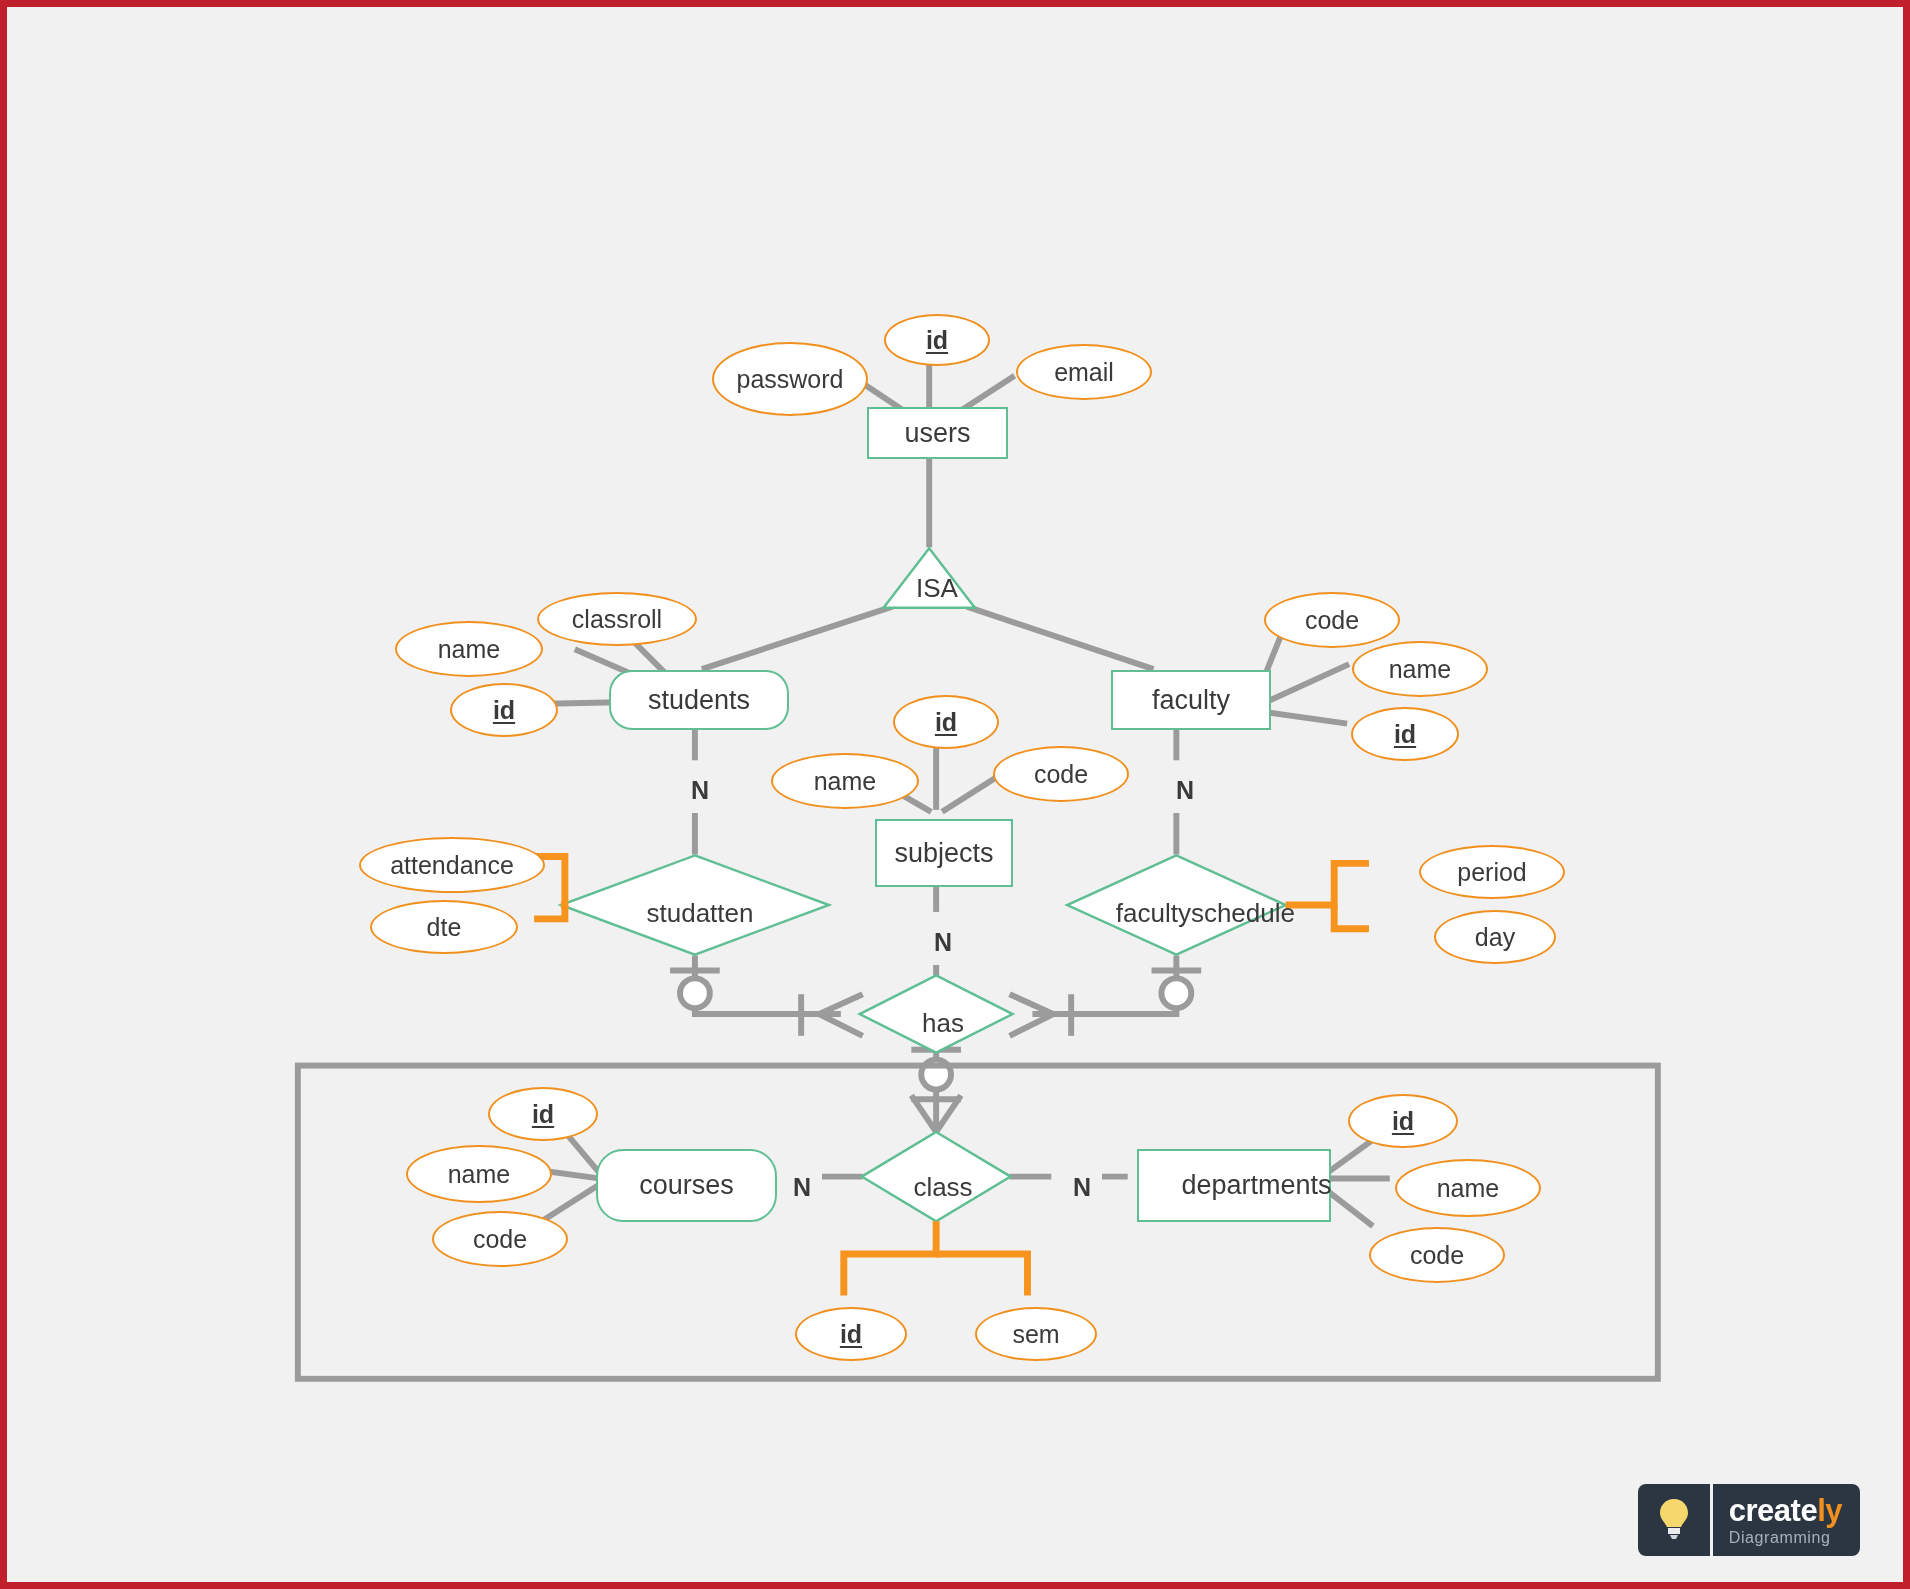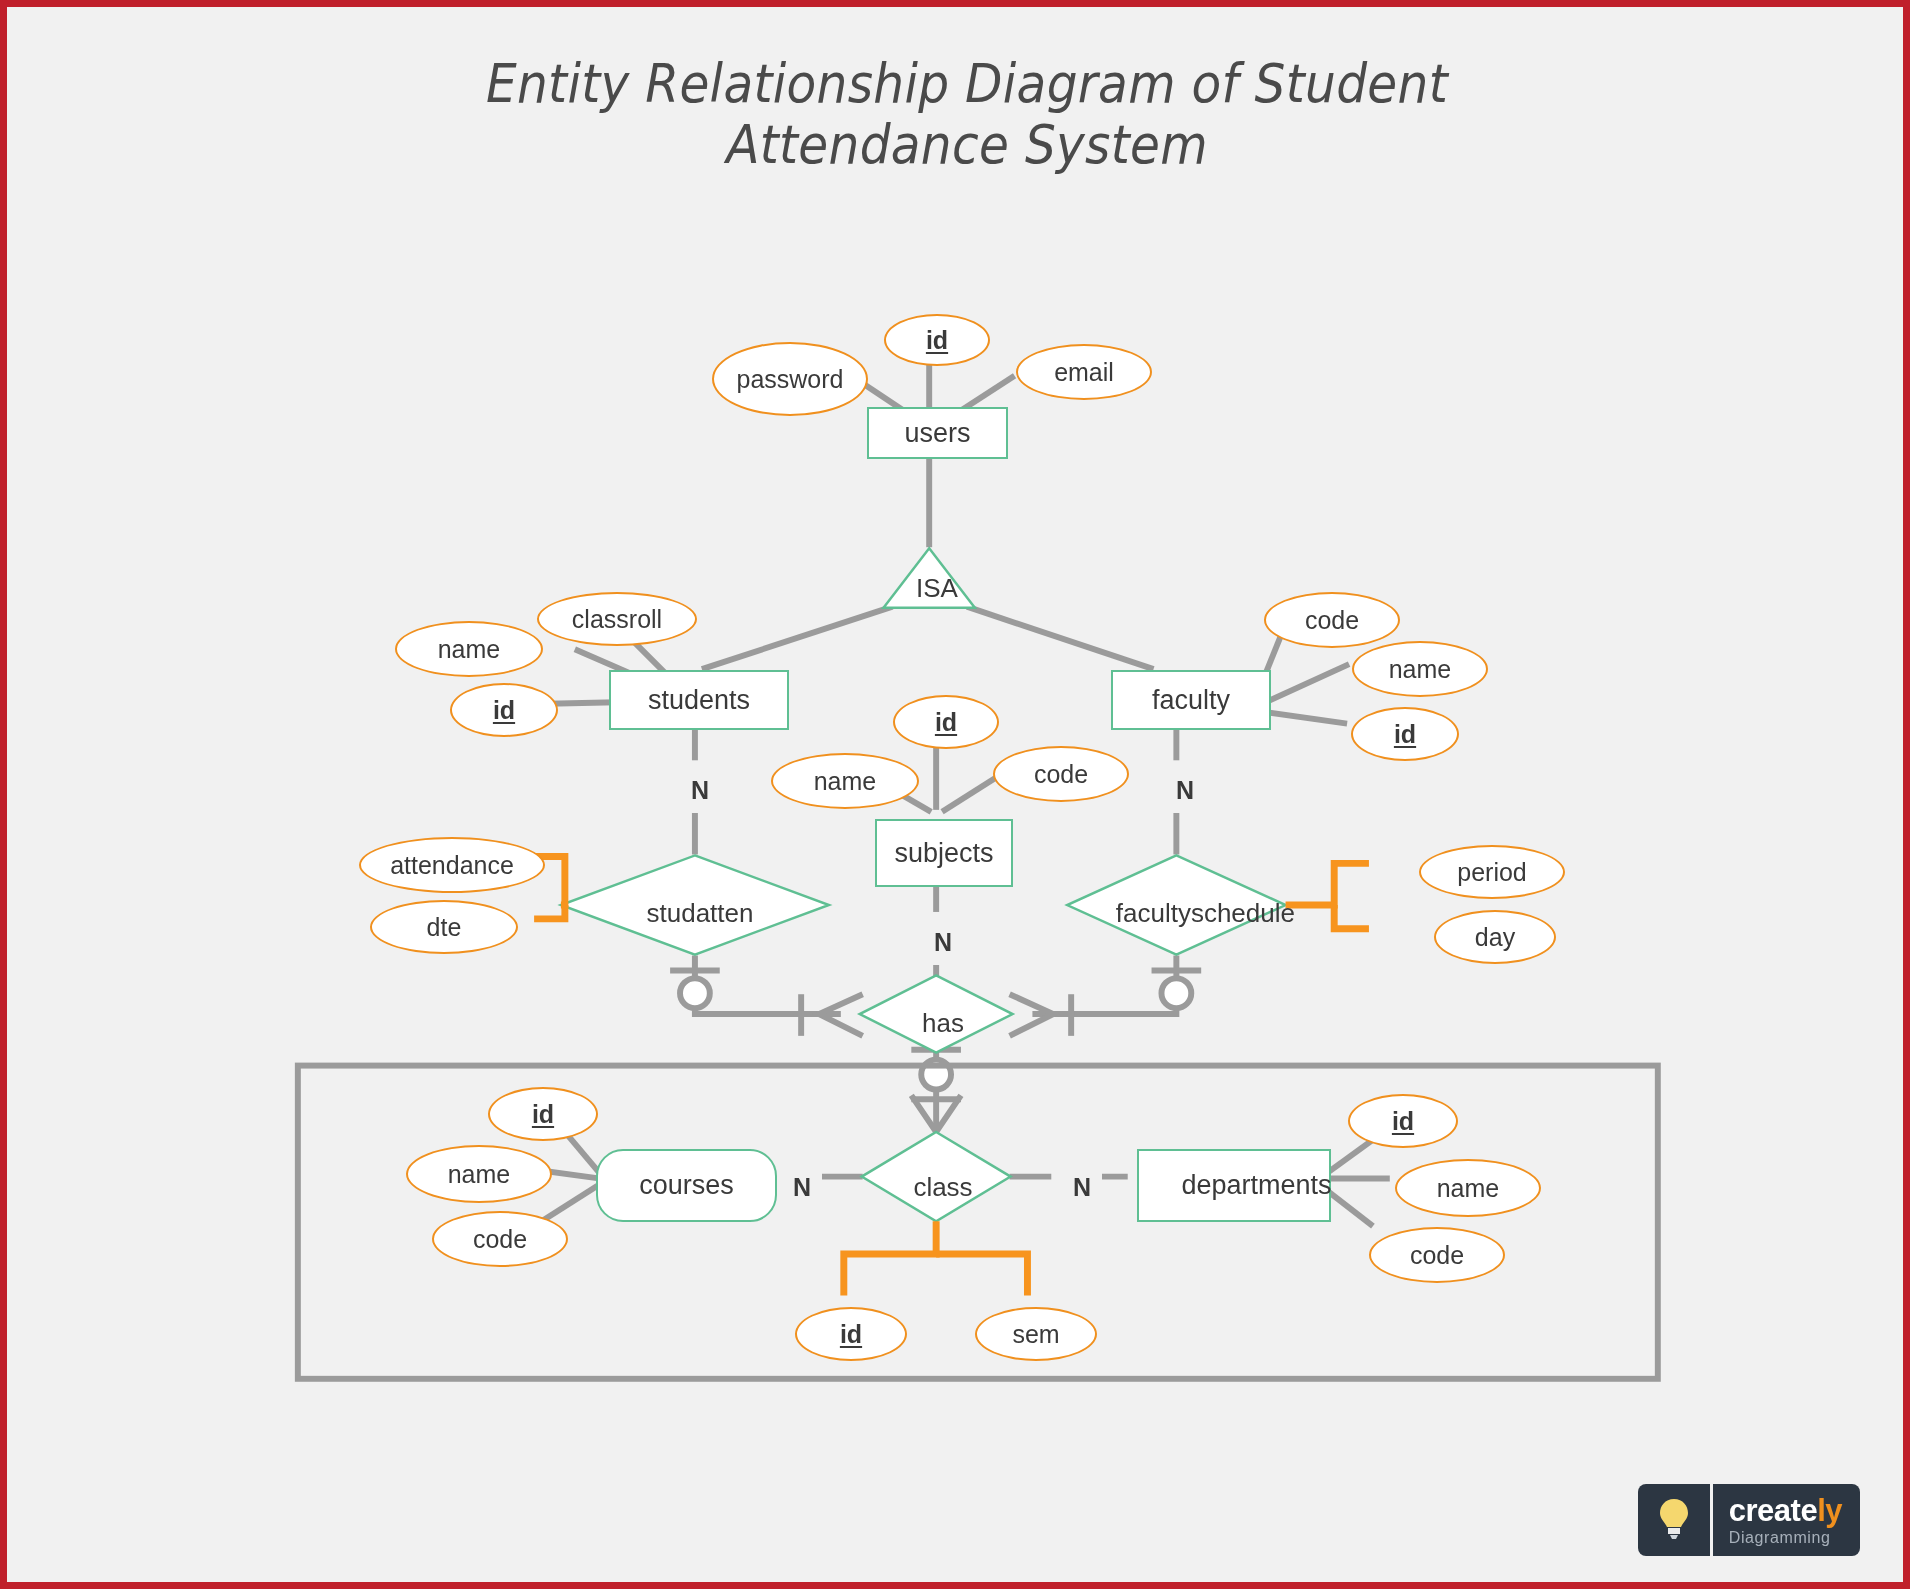--- a/index.html
+++ b/index.html
@@ -135,24 +135,20 @@
     letter-spacing: 0.6px;
     line-height: 1;
     margin-top: 4px;
   }
 </style>
 </head>
 <body>
 
 <div id="canvas">
 
-  <div id="title">
-    <div>Entity Relationship Diagram of Student</div>
-    <div>Attendance System</div>
-  </div>
 
   <svg id="svg-layer" viewBox="0 0 1910 1589" preserveAspectRatio="none">
     <defs></defs>
 
     <g stroke="#9b9b9b" stroke-width="6" fill="none" stroke-linecap="butt">
 
       <path d="M 849,371 L 930,425"></path>
       <path d="M 929,342 L 929,420"></path>
       <path d="M 1015,372 L 935,424"></path>
 
@@ -246,21 +242,21 @@
       <path d="M 936,1258 L 1028,1258 L 1028,1300"></path>
     </g>
 
     <rect x="293" y="1068" width="1370" height="316" fill="none" stroke="#9b9b9b" stroke-width="6"></rect>
   </svg>
 
   <div class="node entity" style="left:860px; top:400px; width:141px; height:52px;">
     <span>users</span>
   </div>
 
-  <div class="node entity" style="left:602px; top:663px; width:180px; height:60px;">
+  <div class="node entity" style="left:602px; top:663px; width:180px; height:60px;border-radius:23px;">
     <span>students</span>
   </div>
 
   <div class="node entity" style="left:1104px; top:663px; width:160px; height:60px;">
     <span>faculty</span>
   </div>
 
   <div class="node entity" style="left:868px; top:812px; width:138px; height:68px;">
     <span>subjects</span>
   </div>

